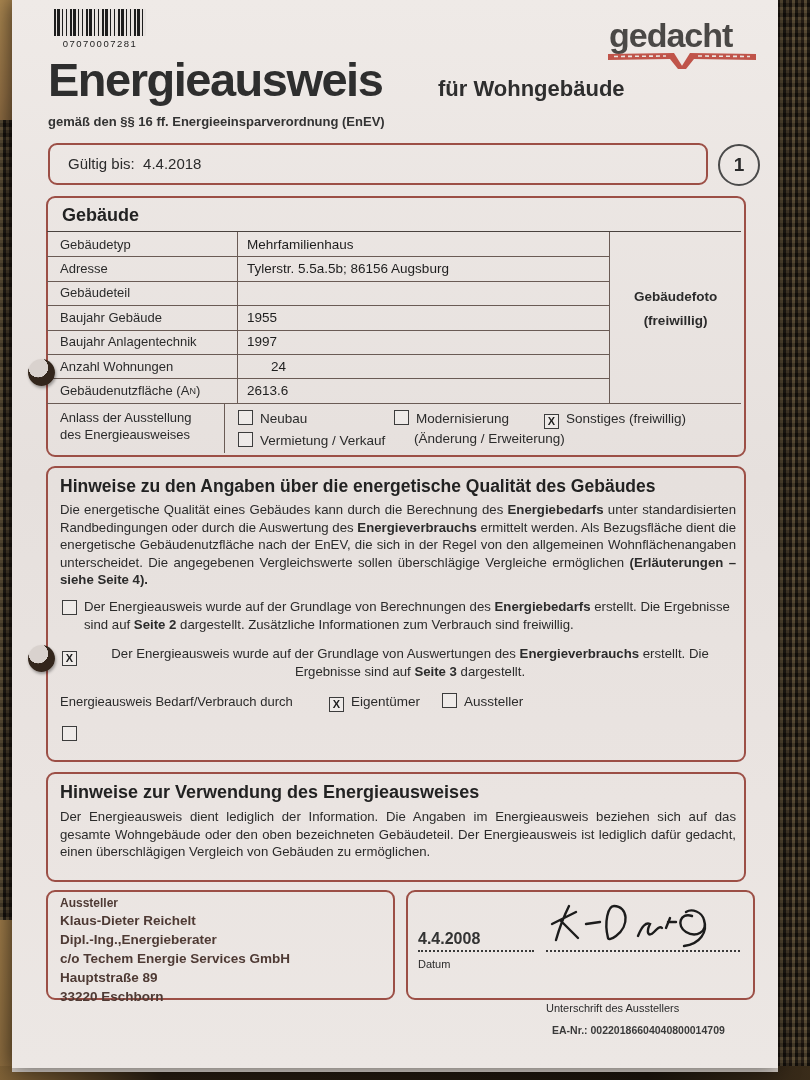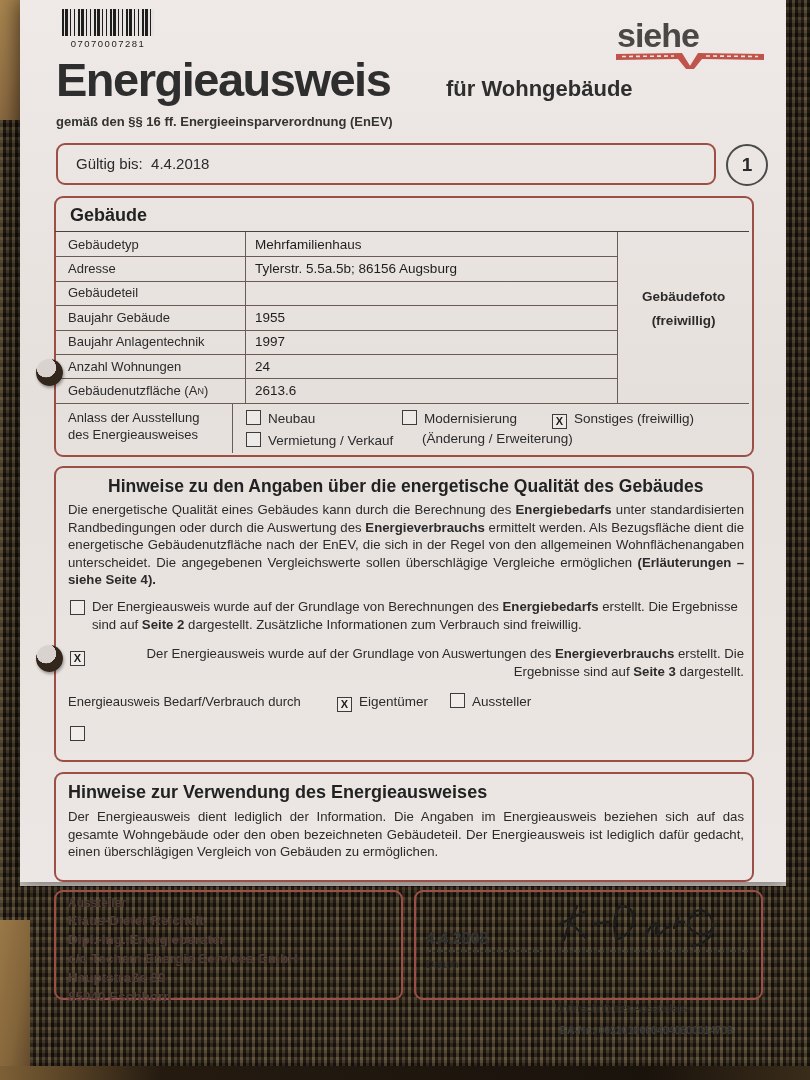--- a/index.html
+++ b/index.html
@@ -9,21 +9,21 @@
     background-image:
       repeating-linear-gradient(90deg, rgba(166,143,96,.30) 0 3px, rgba(10,8,5,.55) 3px 6px, rgba(120,100,66,.22) 6px 9px, rgba(18,12,8,.5) 9px 12px),
       repeating-linear-gradient(0deg, rgba(150,128,86,.28) 0 3px, rgba(8,6,4,.45) 3px 7px, rgba(90,75,50,.2) 7px 10px);
   }
   .wood-tl{position:absolute;left:0;top:0;width:34px;height:120px;
     background:linear-gradient(115deg,#a8854f,#8f6d43 55%,#6f5433);}
   .wood-bl{position:absolute;left:0;top:920px;width:30px;height:160px;
     background:linear-gradient(100deg,#9a7847,#82643a 60%,#5e472a);}
   .wood-bottom{position:absolute;left:0;top:1066px;width:810px;height:14px;
     background:linear-gradient(90deg,#7d6036,#241a10 20%,#1a130c 80%,#3a2c1a);}
-  .paper{position:absolute;left:20px;top:0;width:766px;height:882px;
+  .paper{position:absolute;left:12px;top:0;width:766px;height:1068px;
     background:linear-gradient(180deg,#efeae7,#e6e0dd 45%,#eae4e1 75%,#ece7e4);
     box-shadow:0 0 20px rgba(0,0,0,.6), 0 4px 0 #d6cfc9;}
   .abs{position:absolute;}
   .rbox{position:absolute;border:2px solid #9c4f46;border-radius:9px;}
   .txt{color:#2b2b2b;}
   .barcode{background:repeating-linear-gradient(90deg,#1d1d1d 0 2px,#e8e3e0 2px 3px,#1d1d1d 3px 6px,#e8e3e0 6px 8px,#1d1d1d 8px 9px,#e8e3e0 9px 12px,#1d1d1d 12px 13px,#e8e3e0 13px 16px);}
   .bignum{font-size:9.5px;letter-spacing:1.5px;color:#222;text-align:center;}
   .title{font-size:47px;font-weight:700;letter-spacing:-1.5px;color:#2e2e2e;}
   .title-suffix{font-size:22px;font-weight:700;color:#2e2e2e;}
   .subtitle{font-size:13px;font-weight:600;color:#333;}
@@ -56,21 +56,21 @@
   <div class="backdrop"></div>
   <div class="wood-tl"></div>
   <div class="wood-bl"></div>
   <div class="wood-bottom"></div>
 
   <div class="paper">
 
     <div class="abs barcode" style="left:42px;top:9px;width:92px;height:27px;"></div>
     <div class="abs bignum" style="left:36px;top:38px;width:104px;">07070007281</div>
 
-    <div class="abs brand" style="left:597px;top:18px;">siehe</div>
+    <div class="abs brand" style="left:597px;top:18px;">gedacht</div>
     <svg class="abs" style="left:594px;top:50px;" width="152" height="22" viewBox="0 0 152 22">
       <polygon points="2,4 68,3 78,19 72,19 64,9 2,10" fill="#c0544a"></polygon>
       <polygon points="150,4 84,3 74,19 80,19 88,9 150,10" fill="#c0544a"></polygon>
       <line x1="8" y1="6.5" x2="60" y2="6" stroke="#e9e4e1" stroke-width="1.6" stroke-dasharray="4 3"></line>
       <line x1="92" y1="6" x2="144" y2="6.5" stroke="#e9e4e1" stroke-width="1.6" stroke-dasharray="4 3"></line>
     </svg>
 
     <div class="abs title" style="left:36px;top:52px;">Energieausweis</div>
     <div class="abs title-suffix" style="left:426px;top:76px;">für Wohngebäude</div>
     <div class="abs subtitle" style="left:36px;top:114px;">gemäß den §§ 16 ff. Energieeinsparverordnung (EnEV)</div>
@@ -101,21 +101,21 @@
         <div class="tvalue"></div>
       </div>
       <div class="trow" style="top:73.2px;">
         <div class="tlabel">Baujahr Gebäude</div>
         <div class="tvalue">1955</div>
       </div>
       <div class="trow" style="top:97.6px;">
         <div class="tlabel">Baujahr Anlagentechnik</div>
         <div class="tvalue">1997</div>
       </div>
-      <div class="trow" style="top:122px;">
+      <div class="trow" style="top:122px;gap:24px;">
         <div class="tlabel">Anzahl Wohnungen</div>
         <div class="tvalue">24</div>
       </div>
       <div class="trow" style="top:146.4px;border-bottom:none;">
         <div class="tlabel">
           <span>Gebäudenutzfläche (A</span>
             <sub style="font-size:9px;">N</sub>
             <span>)</span>
         </div>
         <div class="tvalue">2613.6</div>
@@ -142,32 +142,32 @@
     </div>
     <div class="abs" style="left:382px;top:409px;">
       <span class="cb"></span><span class="opt-label">Modernisierung</span>
     </div>
     <div class="abs opt-label" style="left:395px;top:431px;">(Änderung / Erweiterung)</div>
     <div class="abs" style="left:532px;top:409px;">
       <span class="cb">X</span><span class="opt-label">Sonstiges (freiwillig)</span>
     </div>
 
     <div class="rbox" style="left:34px;top:466px;width:696px;height:292px;"></div>
-    <div class="abs sec-title" style="left:48px;top:476px;font-size:17.5px;margin-left:40px;">Hinweise zu den Angaben über die energetische Qualität des Gebäudes</div>
+    <div class="abs sec-title" style="left:48px;top:476px;font-size:17.5px;">Hinweise zu den Angaben über die energetische Qualität des Gebäudes</div>
     <div class="abs body13" style="left:48px;top:501px;width:676px;"><span>Die energetische Qualität eines Gebäudes kann durch die Berechnung des </span><span style="font-weight: 700;">Energiebedarfs</span><span> unter standardisierten Randbedingungen oder durch die Auswertung des </span><span style="font-weight: 700;">Energieverbrauchs</span><span> ermittelt werden. Als Bezugsfläche dient die energetische Gebäudenutzfläche nach der EnEV, die sich in der Regel von den allgemeinen Wohnflächenangaben unterscheidet. Die angegebenen Vergleichswerte sollen überschlägige Vergleiche ermöglichen </span><span style="font-weight: 700;">(Erläuterungen – siehe Seite 4).</span></div>
 
     <div class="abs" style="left:50px;top:599px;">
       <span class="cb"></span>
     </div>
     <div class="abs body13" style="left:72px;top:598px;width:652px;text-align:left;"><span>Der Energieausweis wurde auf der Grundlage von Berechnungen des </span><span style="font-weight: 700;">Energiebedarfs</span><span> erstellt. Die Ergebnisse sind auf </span><span style="font-weight: 700;">Seite 2</span><span> dargestellt. Zusätzliche Informationen zum Verbrauch sind freiwillig.</span></div>
 
     <div class="abs" style="left:50px;top:646px;">
       <span class="cb">X</span>
     </div>
-    <div class="abs body13" style="left:72px;top:645px;width:652px;text-align:right;"><span>Der Energieausweis wurde auf der Grundlage von Auswertungen des </span><span style="font-weight: 700;">Energieverbrauchs</span><span> erstellt. Die Ergebnisse sind auf </span><span style="font-weight: 700;">Seite 3</span><span> dargestellt.</span></div>
+    <div class="abs body13" style="left:72px;top:645px;width:652px;text-align:center;"><span>Der Energieausweis wurde auf der Grundlage von Auswertungen des </span><span style="font-weight: 700;">Energieverbrauchs</span><span> erstellt. Die Ergebnisse sind auf </span><span style="font-weight: 700;">Seite 3</span><span> dargestellt.</span></div>
 
     <div class="abs" style="left:48px;top:694px;font-size:13px;color:#2b2b2b;">Energieausweis Bedarf/Verbrauch durch</div>
     <div class="abs" style="left:317px;top:692px;">
       <span class="cb">X</span><span class="opt-label">Eigentümer</span>
     </div>
     <div class="abs" style="left:430px;top:692px;">
       <span class="cb"></span><span class="opt-label">Aussteller</span>
     </div>
 
     <div class="abs" style="left:50px;top:725px;">
@@ -178,21 +178,21 @@
     <div class="abs body13" style="left:48px;top:808px;width:676px;">Der Energieausweis dient lediglich der Information. Die Angaben im Energieausweis beziehen sich auf das gesamte Wohngebäude oder den oben bezeichneten Gebäudeteil. Der Energieausweis ist lediglich dafür gedacht, einen überschlägigen Vergleich von Gebäuden zu ermöglichen.</div>
     <div class="abs sec-title" style="left:48px;top:782px;">Hinweise zur Verwendung des Energieausweises</div>
 
     <div class="rbox" style="left:34px;top:890px;width:345px;height:106px;"></div>
     <div class="abs" style="left:48px;top:896px;font-size:12px;color:#4e3a34;font-weight:600;">Aussteller</div>
     <div class="abs" style="left:48px;top:911px;">
       <div class="issuer-line">Klaus-Dieter Reichelt</div>
       <div class="issuer-line">Dipl.-Ing.,Energieberater</div>
       <div class="issuer-line">c/o Techem Energie Services GmbH</div>
       <div class="issuer-line">Hauptstraße 89</div>
-      <div class="issuer-line">85940 Eschborn</div>
+      <div class="issuer-line">33220 Eschborn</div>
     </div>
 
     <div class="rbox" style="left:394px;top:890px;width:345px;height:106px;"></div>
     <svg class="abs" style="left:530px;top:898px;" width="190" height="55" viewBox="0 0 190 55">
       <g fill="none" stroke="#1c1c1c" stroke-width="2.4" stroke-linecap="round">
         <path d="M14 42 C18 28 24 14 27 8 M10 26 L34 14 M18 22 L36 40"></path>
         <path d="M44 26 L58 24"></path>
         <path d="M66 40 C62 24 66 8 72 8 C86 8 88 28 74 38 C70 41 66 42 66 40"></path>
         <path d="M96 38 C100 28 104 24 108 26 C104 34 106 40 112 34 C116 30 118 28 120 30"></path>
         <path d="M124 30 L128 20 M126 24 L134 24"></path>

